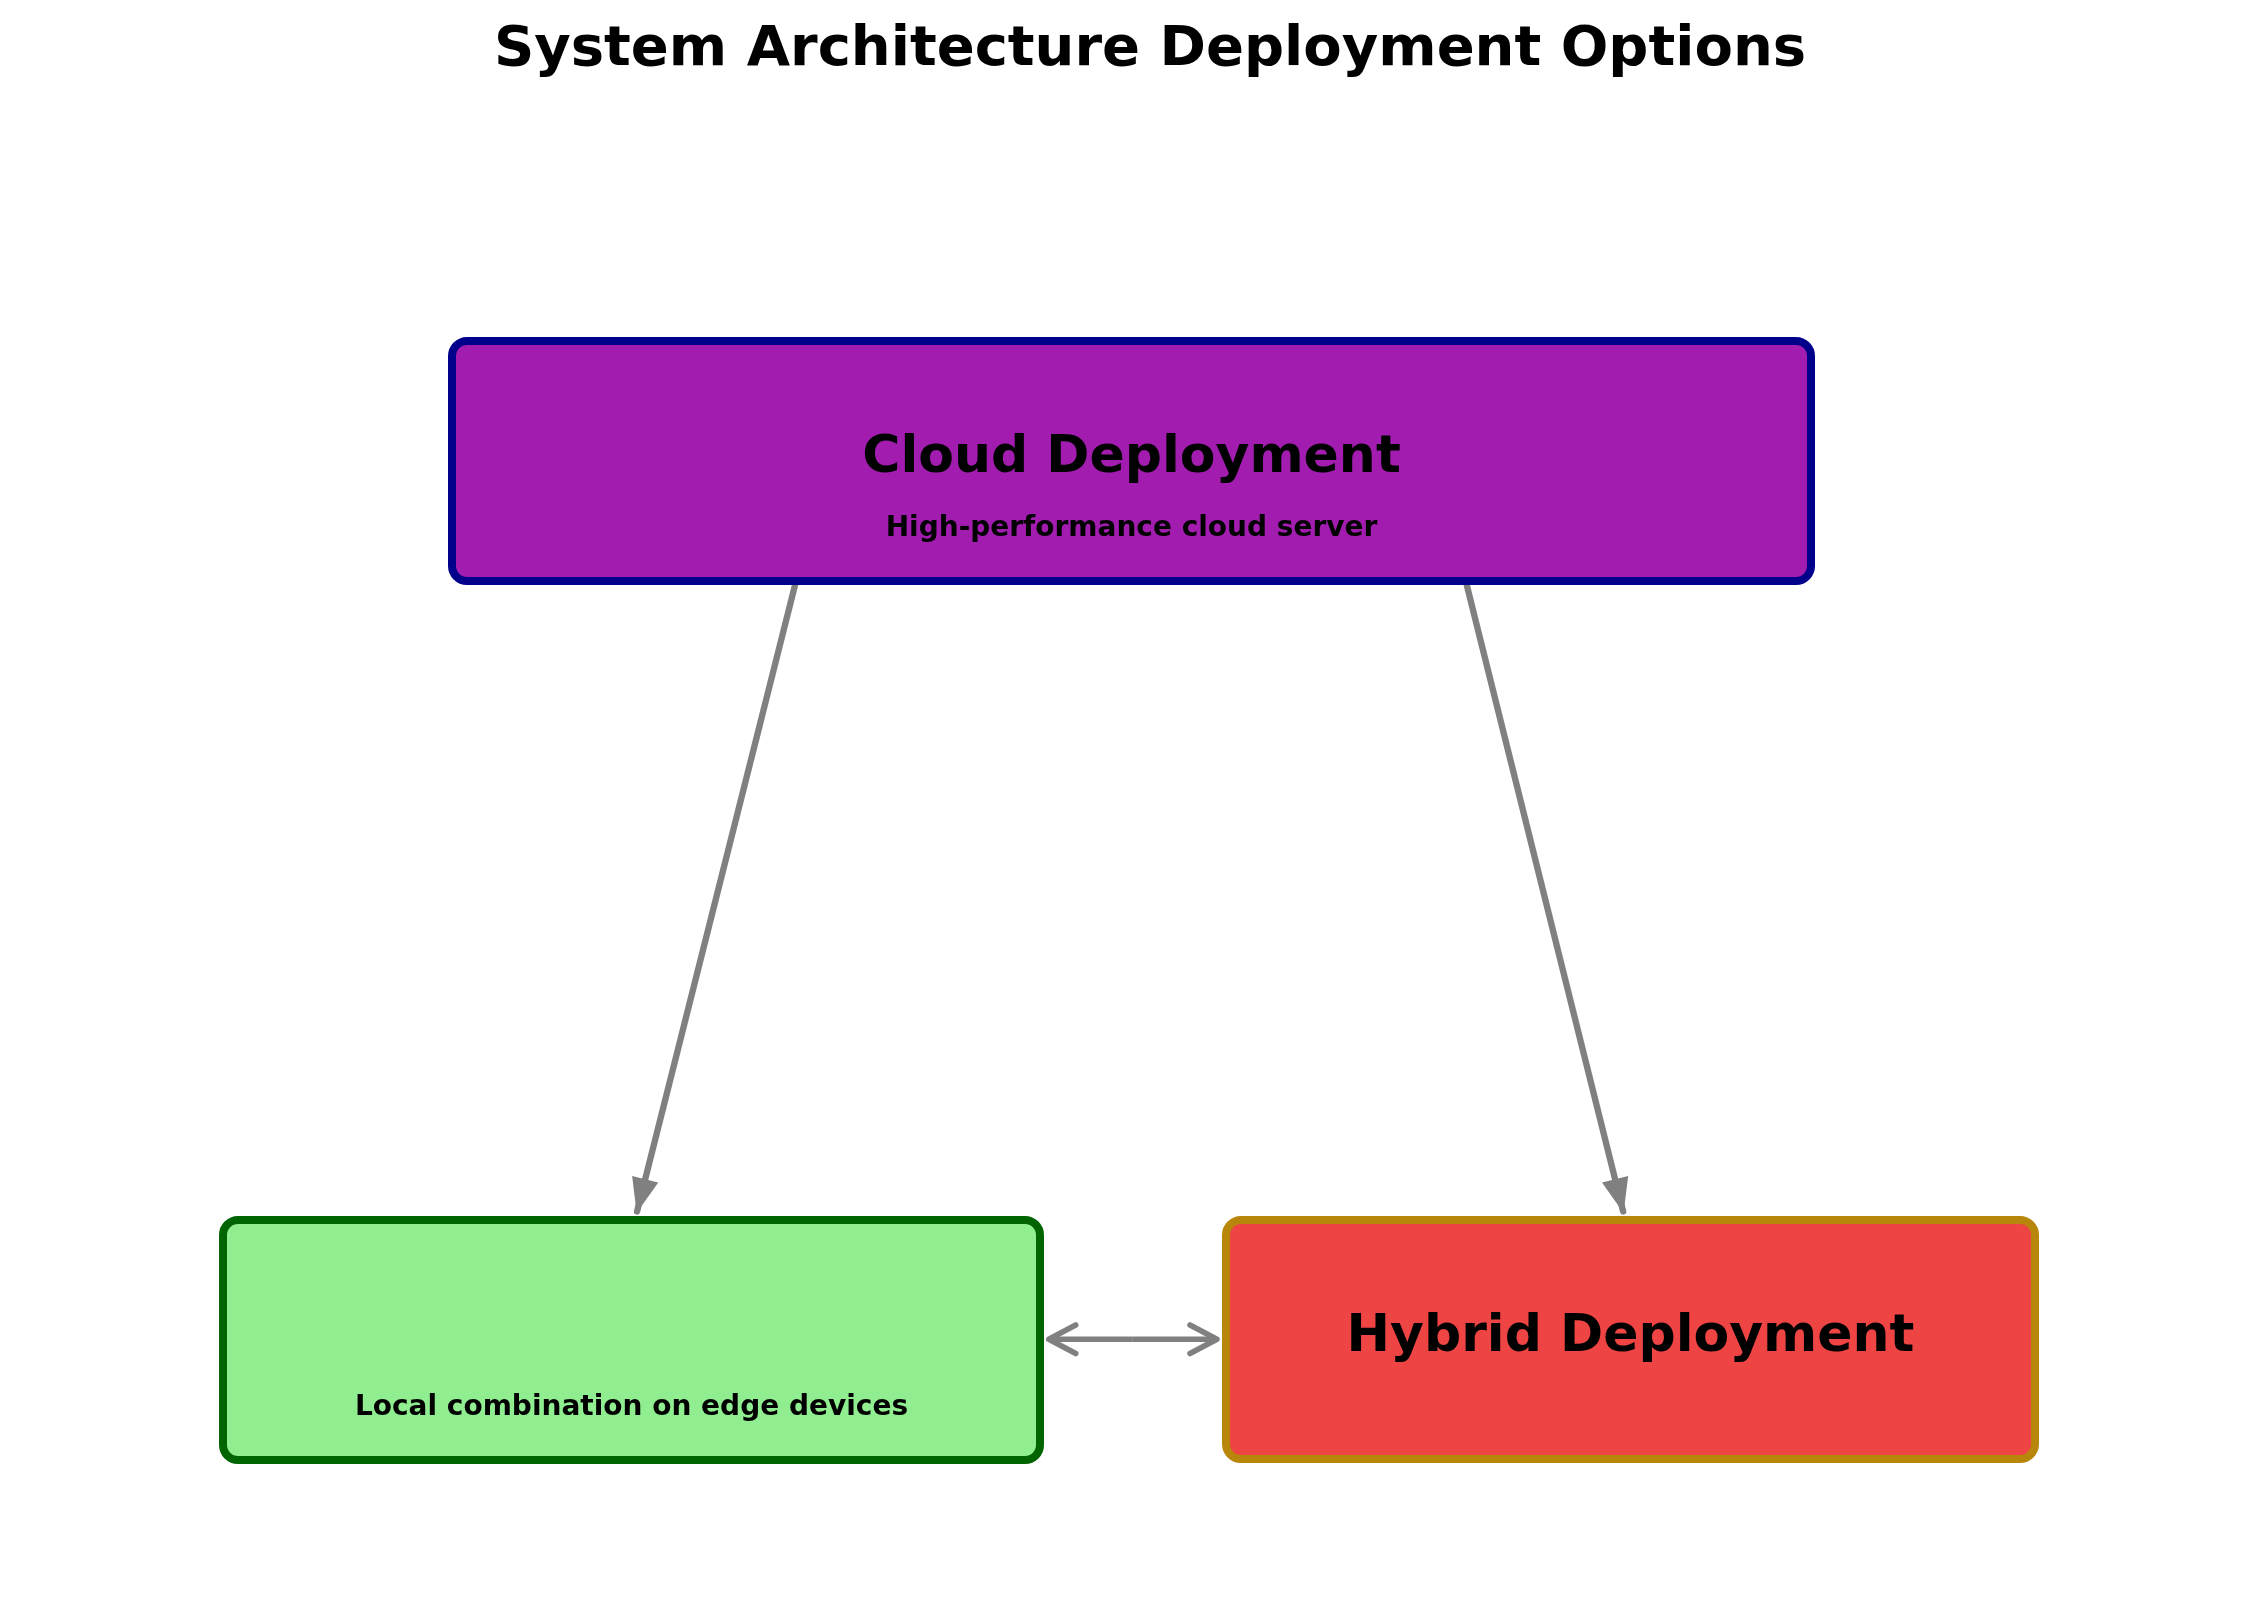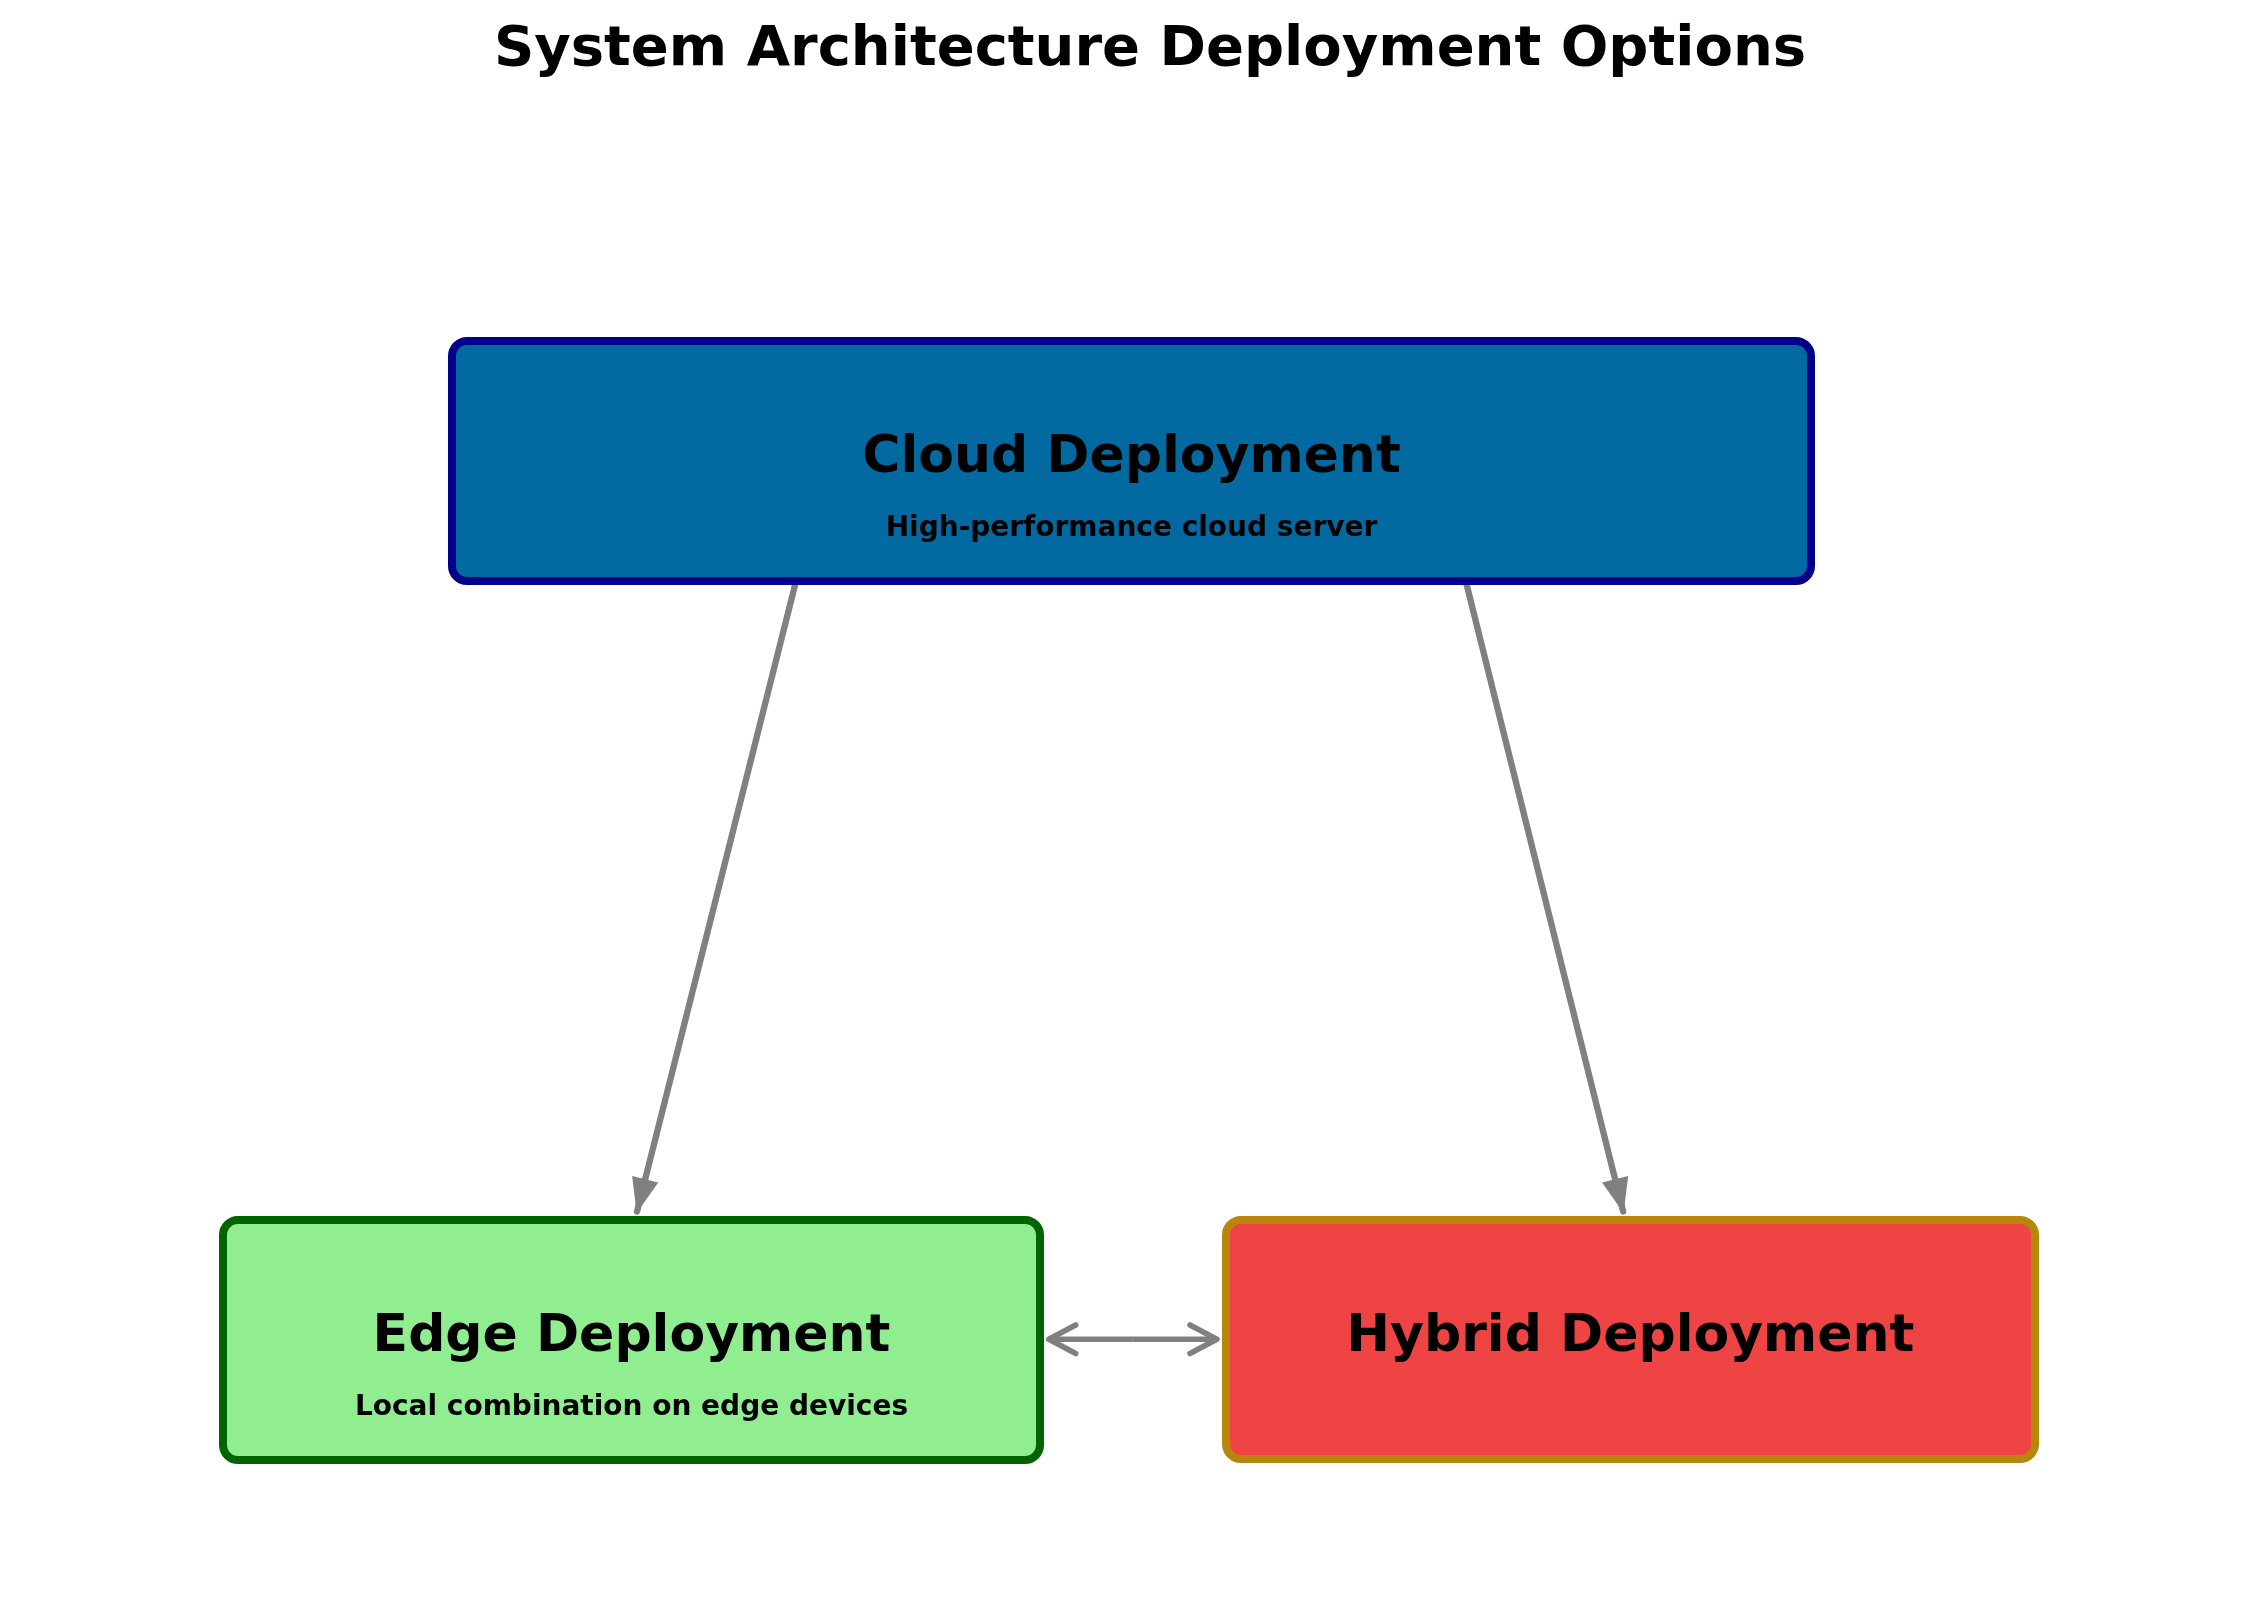--- a/index.html
+++ b/index.html
@@ -18,21 +18,21 @@
     margin-left:39px;
   }
   .node{
     position:absolute;
     border-style:solid;border-width:8px;
     border-radius:19px;
     box-sizing:border-box;
   }
   .node-cloud{
     left:448px;top:337px;width:1367px;height:248px;
-    background:#0369a1;border-color:#00008B;
+    background:#a21caf;border-color:#00008B;
   }
   .node-edge{
     left:219px;top:1216px;width:825px;height:248px;
     background:#90EE90;border-color:#006400;
   }
   .node-hybrid{
     left:1222px;top:1216px;width:817px;height:247px;
     background:#ef4444;border-color:#B8860B;
   }
   .node-title{
@@ -78,21 +78,20 @@
       <line x1="1428" y1="1688" x2="1322" y2="1688" stroke="#808080" stroke-width="7" marker-end="url(#head-open)"></line>
     </g>
   </svg>
 
   <div class="node node-cloud">
     <div class="node-title">Cloud Deployment</div>
     <div class="node-subtitle">High-performance cloud server</div>
   </div>
 
   <div class="node node-edge">
-    <div class="node-title">Edge Deployment</div>
     <div class="node-subtitle">Local combination on edge devices</div>
   </div>
 
   <div class="node node-hybrid">
     <div class="node-title">Hybrid Deployment</div>
   </div>
 
 </div>
 
 

